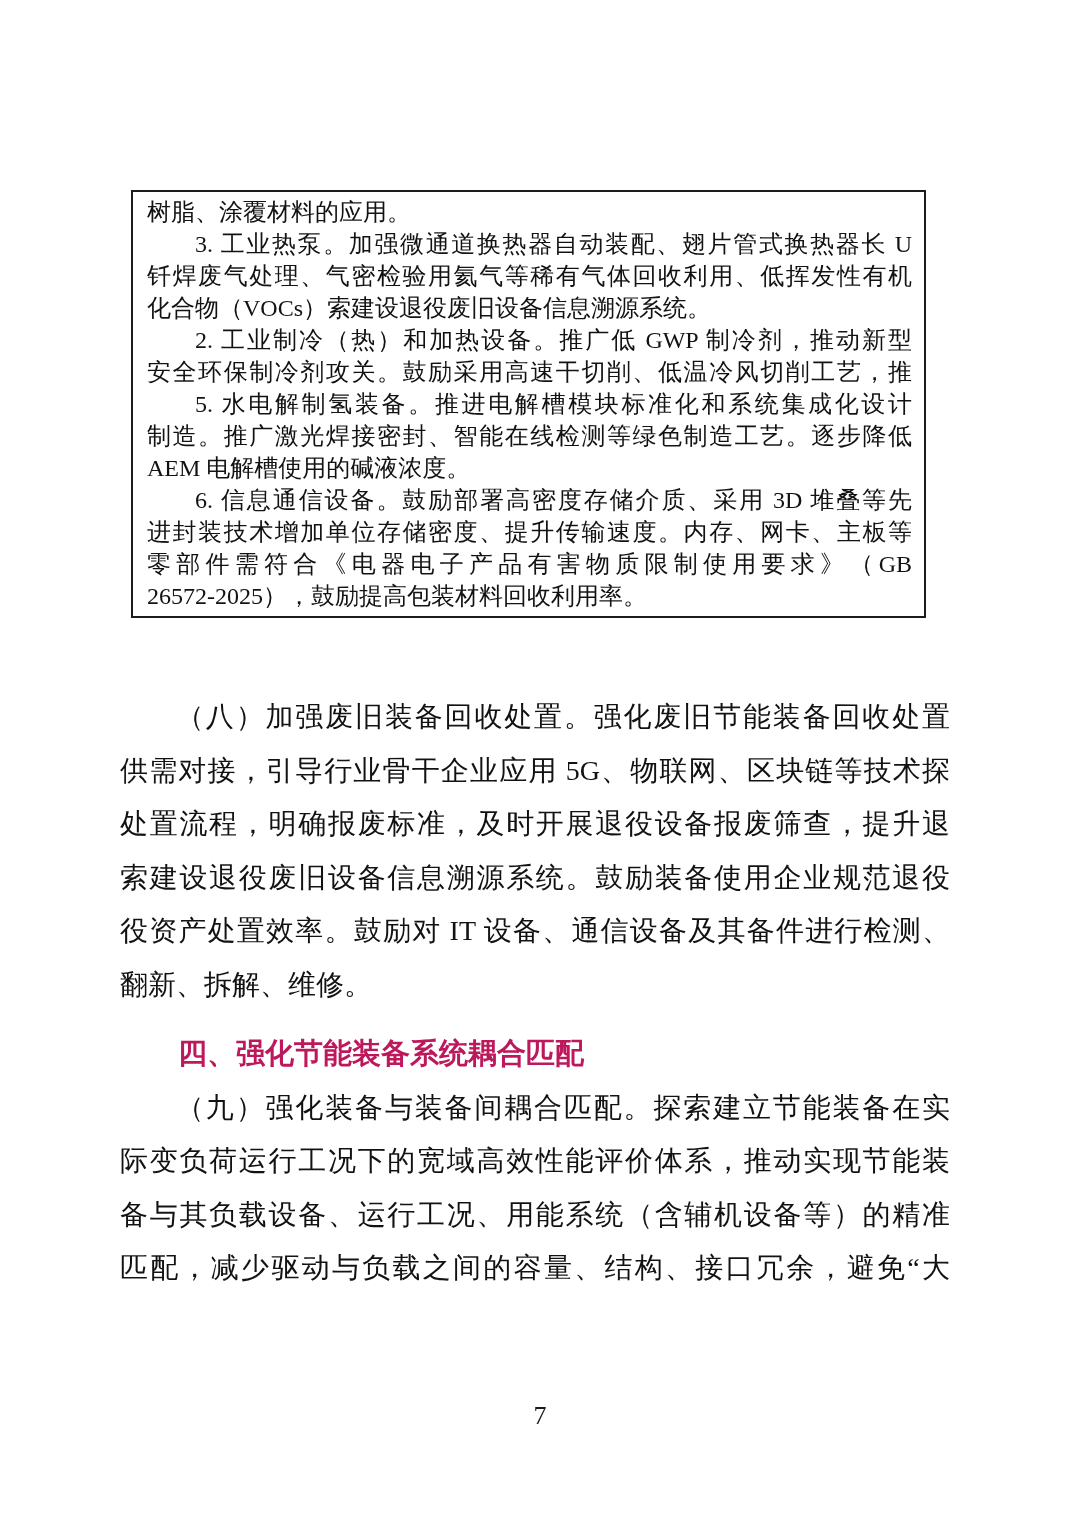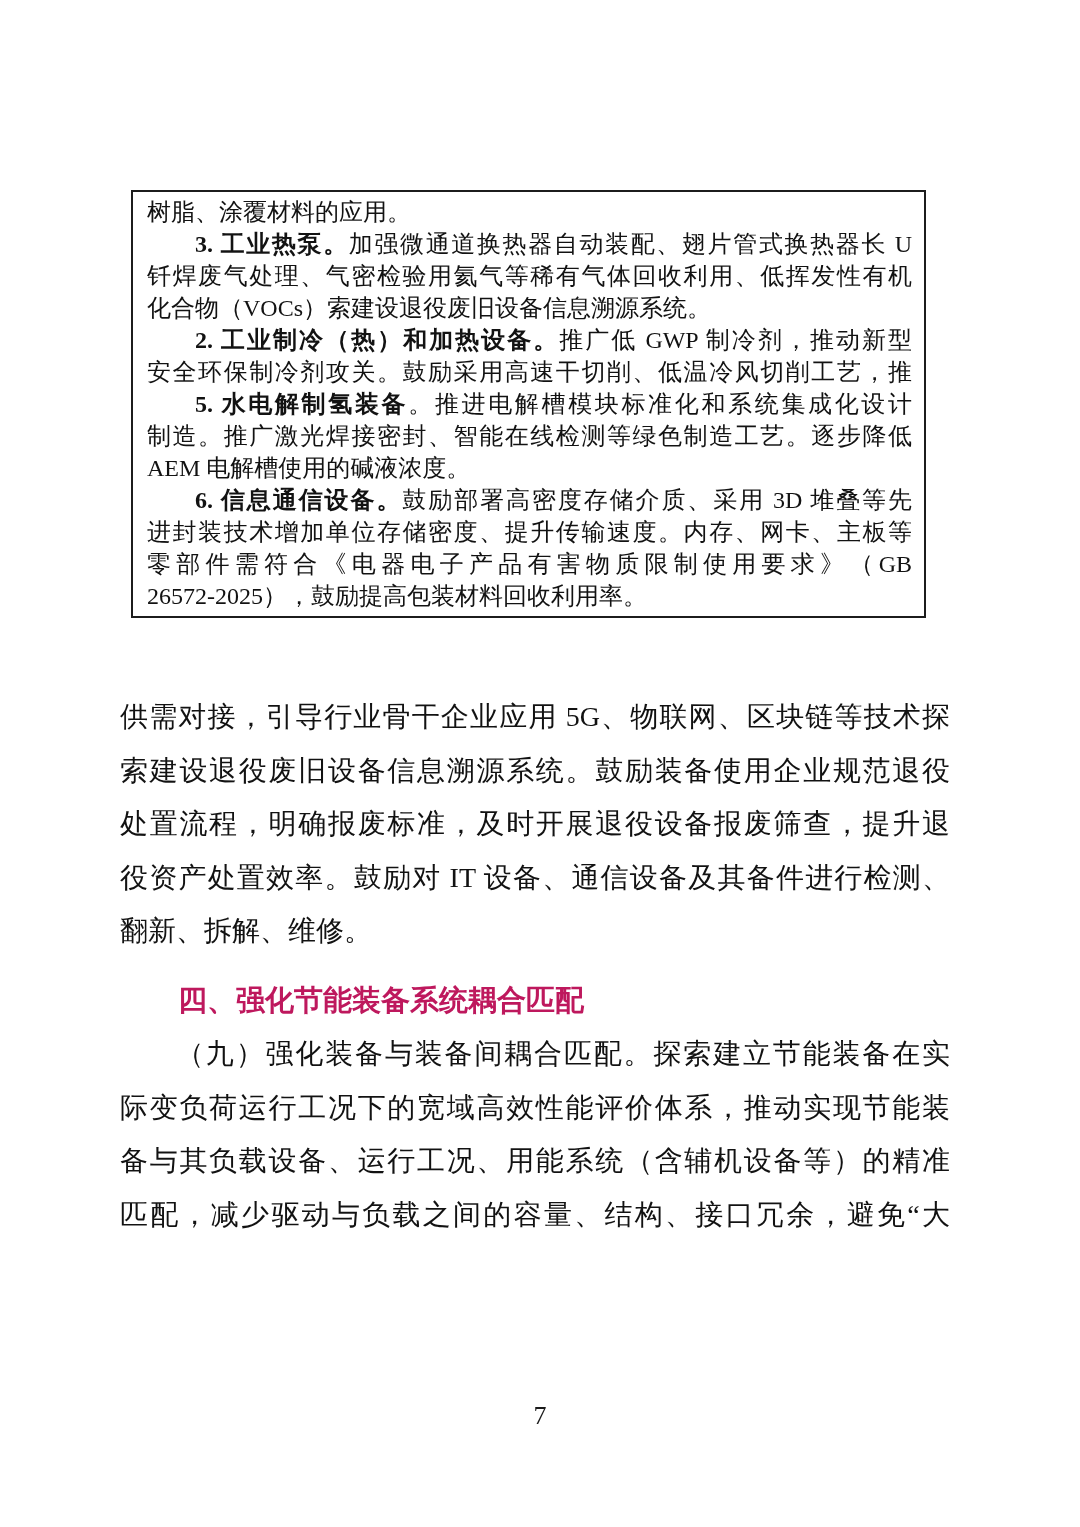--- a/index.html
+++ b/index.html
@@ -40,21 +40,21 @@
   }
   .body-text .line {
     line-height: 53.5px;
     height: 53.5px;
     overflow: hidden;
   }
   .line { text-align: justify; }
   .line.fill { text-align-last: justify; }
   .line.nofill { text-align-last: left; }
   .line.indent { text-indent: 2em; }
-  .seg-bold { font-weight: bold; }
+  .seg-bold { font-weight: normal; }
   .seg-lead { font-weight: normal; }
   .heading {
     font-family: "Liberation Sans", sans-serif;
     font-weight: bold;
     font-size: 29px;
     line-height: 53.5px;
     height: 53.5px;
     margin-top: 16px;
     text-indent: 2em;
     color: #be185d;
@@ -83,23 +83,24 @@
       <div class="line indent fill"><span class="seg-bold">5. 水电解制氢装备</span><span class="seg-normal">。推进电解槽模块标准化和系统集成化设计</span></div>
       <div class="line fill"><span class="seg-normal">制造。推广激光焊接密封、智能在线检测等绿色制造工艺。逐步降低</span></div>
       <div class="line nofill"><span class="seg-normal">AEM 电解槽使用的碱液浓度。</span></div>
       <div class="line indent fill"><span class="seg-bold">6. 信息通信设备。</span><span class="seg-normal">鼓励部署高密度存储介质、采用 3D 堆叠等先</span></div>
       <div class="line fill"><span class="seg-normal">进封装技术增加单位存储密度、提升传输速度。内存、网卡、主板等</span></div>
       <div class="line fill"><span class="seg-normal">零部件需符合《电器电子产品有害物质限制使用要求》（GB</span></div>
       <div class="line nofill"><span class="seg-normal">26572-2025），鼓励提高包装材料回收利用率。</span></div>
     </div>
   <div class="body-text">
       <div class="paragraph">
+        <div class="line indent fill"><span class="seg-lead">（八）加强废旧装备回收处置。</span><span class="seg-normal">强化废旧节能装备回收处置</span></div>
         <div class="line fill"><span class="seg-normal">供需对接，引导行业骨干企业应用 5G、物联网、区块链等技术探</span></div>
+        <div class="line fill"><span class="seg-normal">处置流程，明确报废标准，及时开展退役设备报废筛查，提升退</span></div>
         <div class="line fill"><span class="seg-normal">索建设退役废旧设备信息溯源系统。鼓励装备使用企业规范退役</span></div>
-        <div class="line fill"><span class="seg-normal">处置流程，明确报废标准，及时开展退役设备报废筛查，提升退</span></div>
         <div class="line fill"><span class="seg-normal">役资产处置效率。鼓励对 IT 设备、通信设备及其备件进行检测、</span></div>
         <div class="line nofill"><span class="seg-normal">翻新、拆解、维修。</span></div>
       </div>
       <div class="heading">四、强化节能装备系统耦合匹配</div>
       <div class="paragraph">
         <div class="line indent fill"><span class="seg-lead">（九）强化装备与装备间耦合匹配。</span><span class="seg-normal">探索建立节能装备在实</span></div>
         <div class="line fill"><span class="seg-normal">际变负荷运行工况下的宽域高效性能评价体系，推动实现节能装</span></div>
         <div class="line fill"><span class="seg-normal">备与其负载设备、运行工况、用能系统（含辅机设备等）的精准</span></div>
         <div class="line fill"><span class="seg-normal">匹配，减少驱动与负载之间的容量、结构、接口冗余，避免“大</span></div>
       </div>

